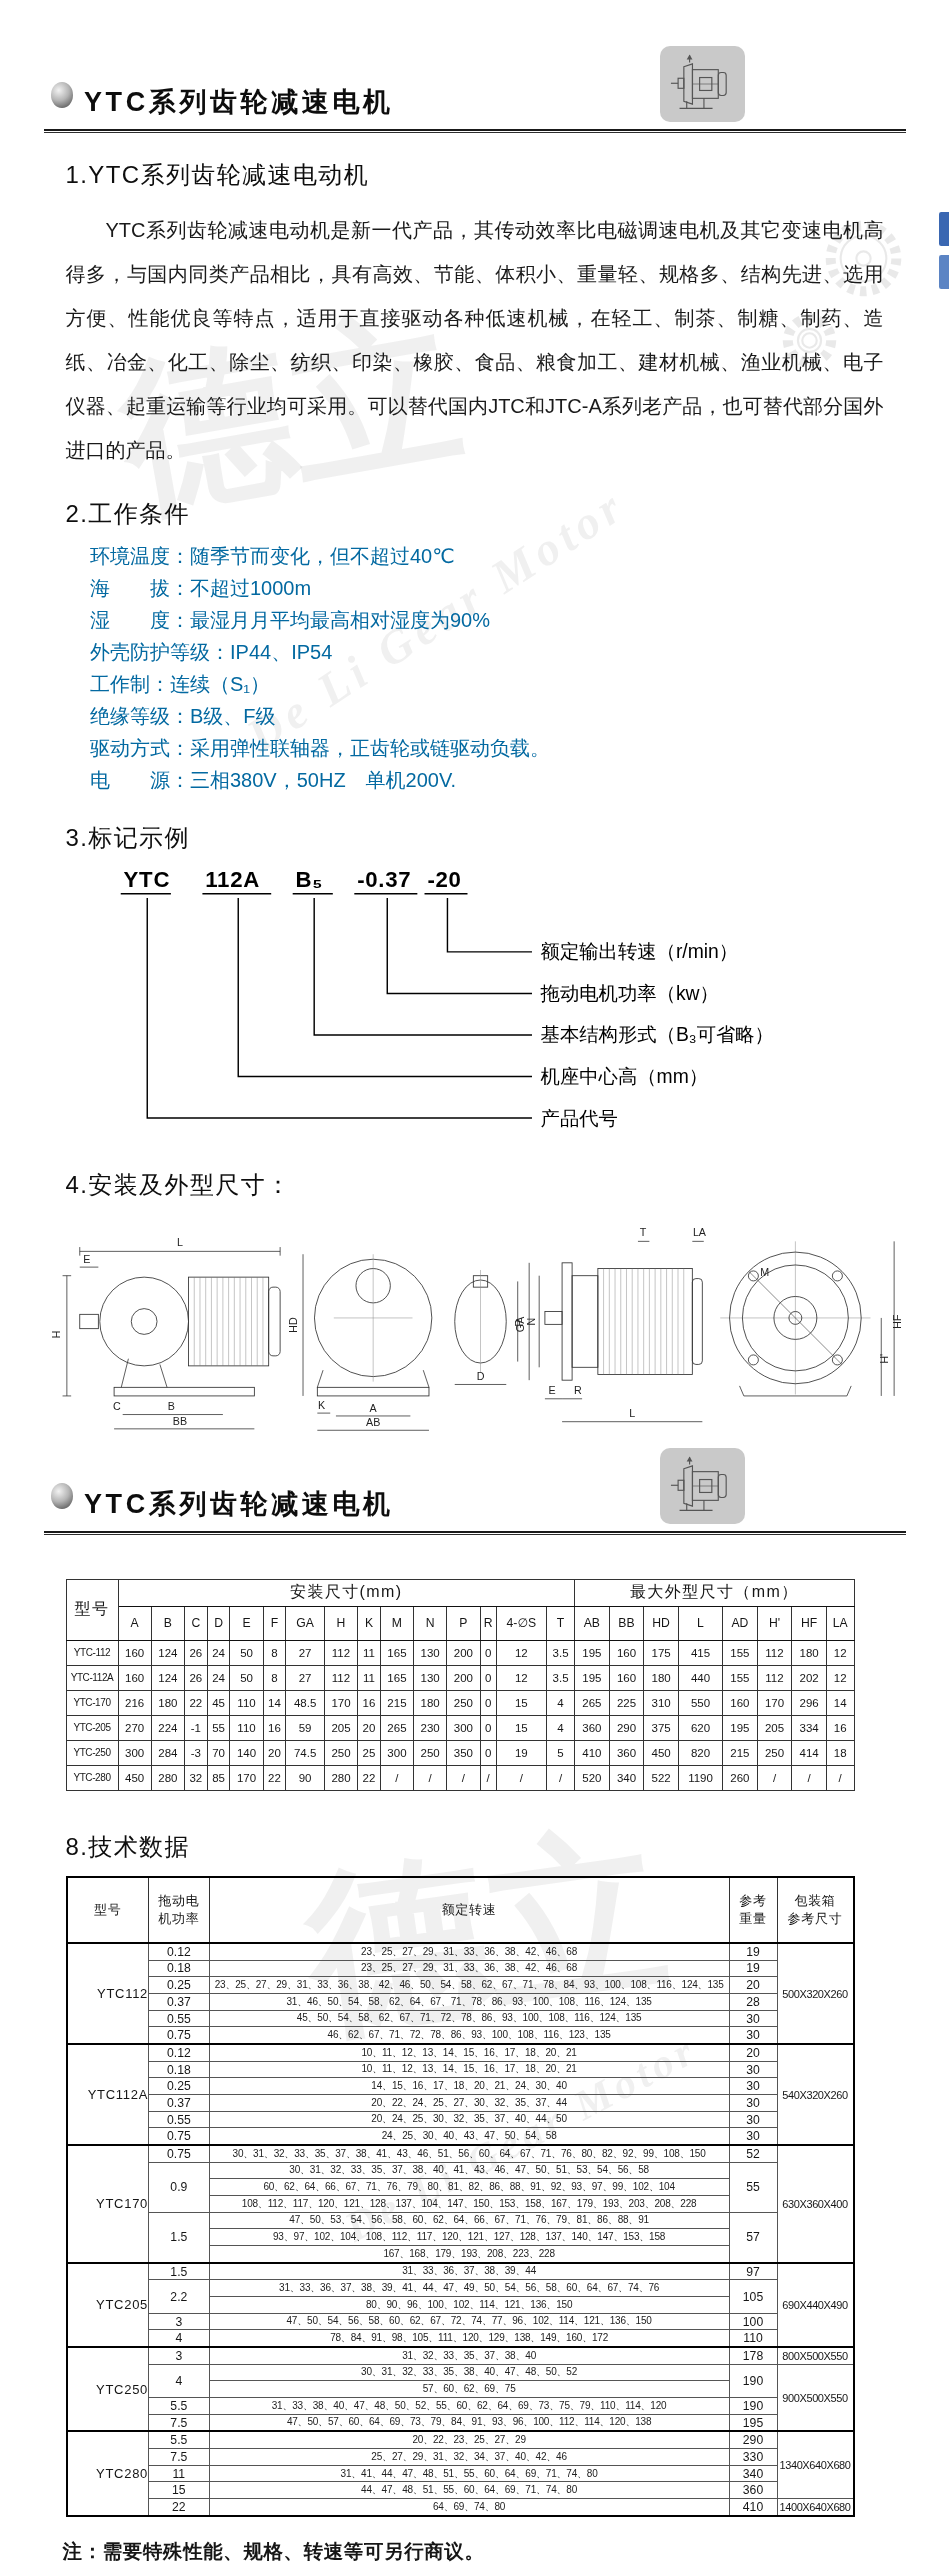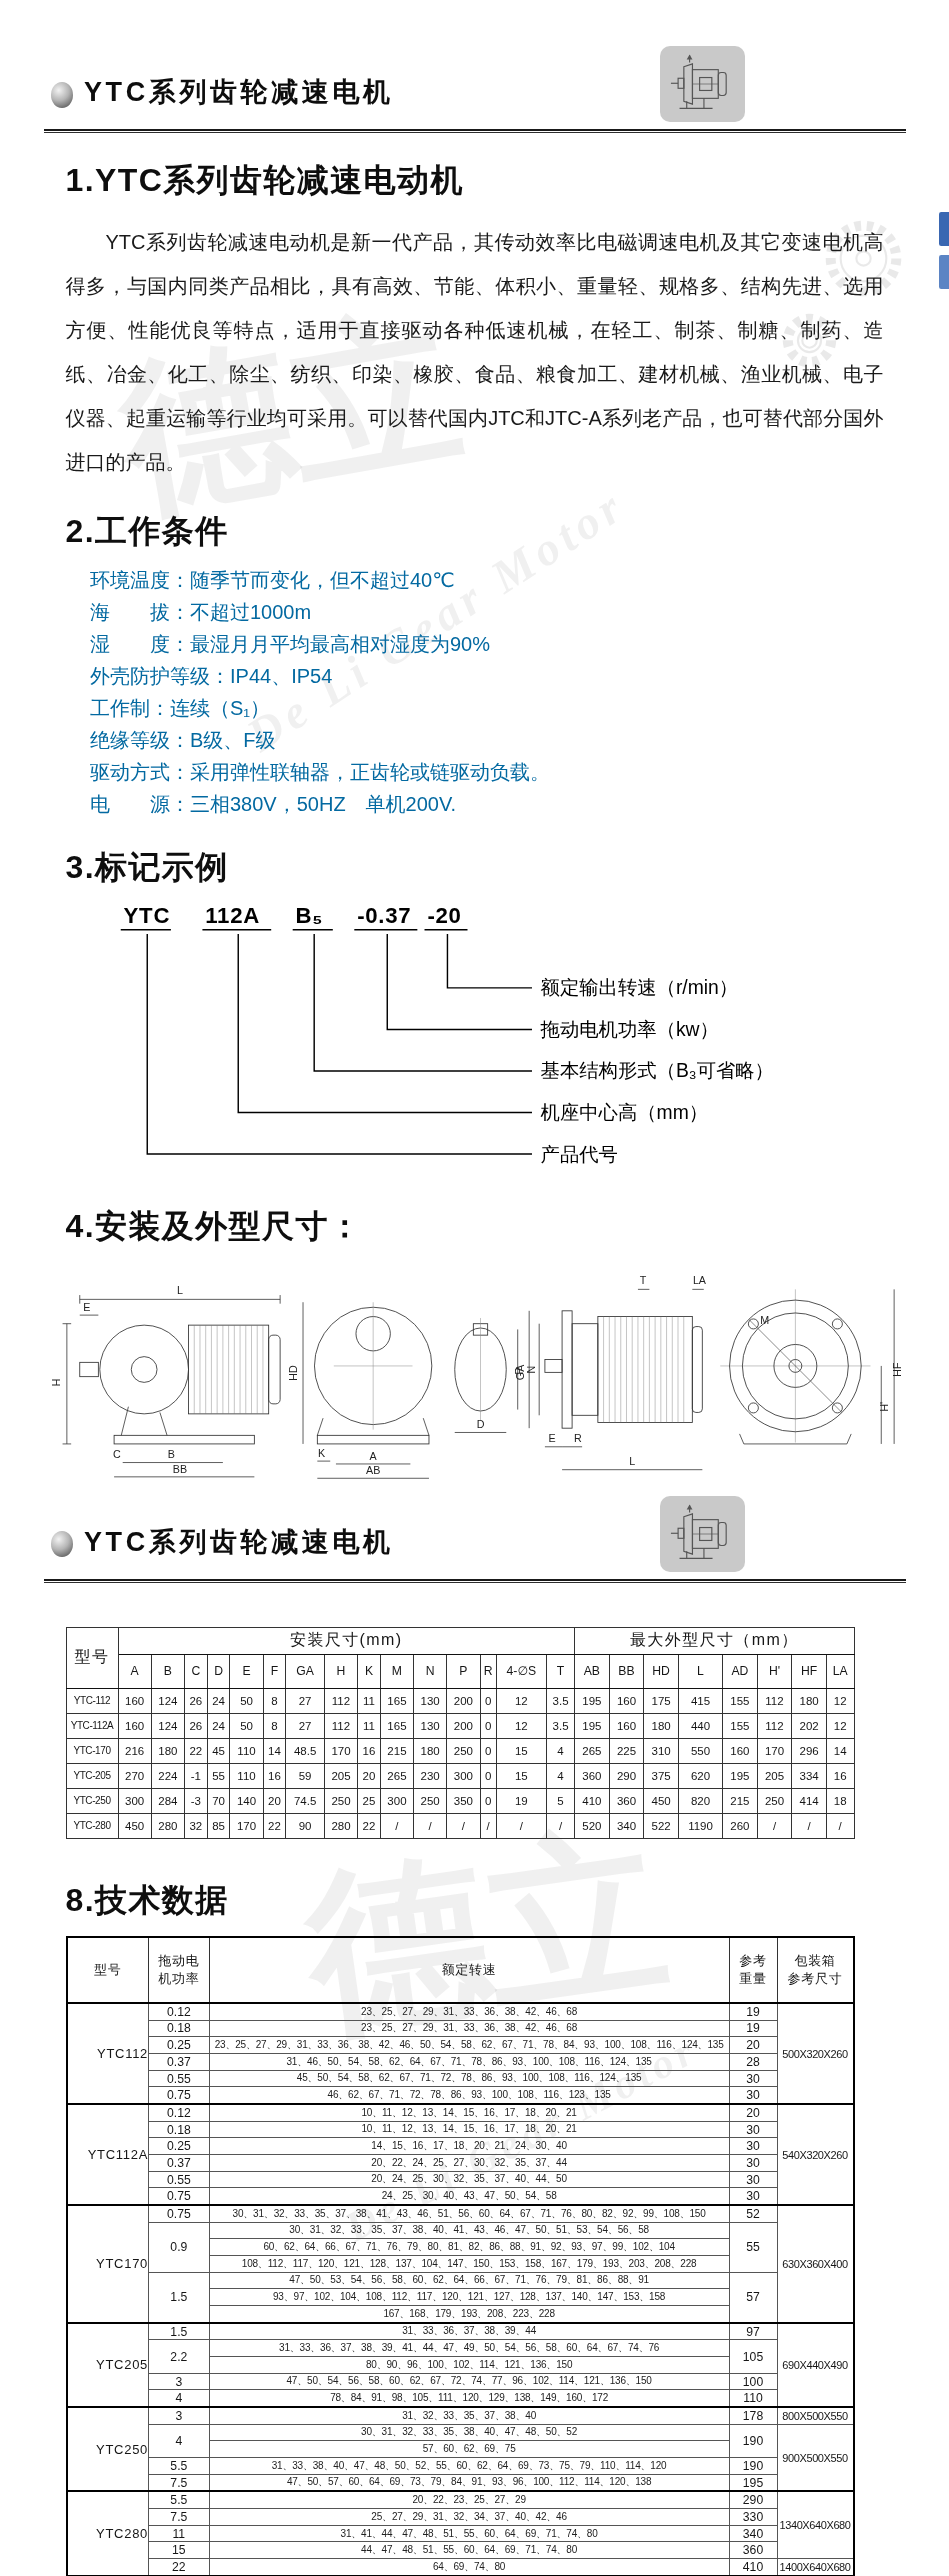--- a/index.html
+++ b/index.html
@@ -15,27 +15,27 @@
   .wm-cjk2{left:308px;top:1814px;font-size:179px;font-weight:700;transform:rotate(-8deg)}
   .gearwm{position:absolute;z-index:0;opacity:.10}
   #gear1{right:43px;top:215px}
   #gear2{right:108px;top:308px}
 
   
   .hdr{position:relative;height:63px;z-index:1}
   .hdr2{margin-top:34px}
   .hdr .bullet{position:absolute;left:7.2px;top:11.5px;width:21.5px;height:26px;border-radius:50%;
     background:radial-gradient(circle at 35% 32%, #f2f2f2 0%, #b5b5b5 45%, #6a6a6a 80%);display:inline-block}
-  .hdr .t{position:absolute;left:40px;top:4px;font-size:27px;font-weight:700;letter-spacing:3.6px;color:#0d0d0d}
+  .hdr .t{position:absolute;left:40px;top:14px;font-size:27px;font-weight:700;letter-spacing:3.6px;color:#0d0d0d}
   .hdr .rule{position:absolute;left:0;right:0;bottom:0;height:4.3px;border-top:2.2px solid #1a1a1a;border-bottom:0.7px solid #2e2e2e}
   .hdr .mbox{position:absolute;right:161px;top:-24.4px;width:85px;height:76px;background:#c9c9c9;border-radius:10px;
     z-index:2;display:flex;align-items:center;justify-content:center}
 
   
-  .sec-h{position:relative;z-index:1;font-size:32px;font-weight:700;letter-spacing:1.4px;margin:26px 0 0 21.5px;color:#0e0e0e}
+  .sec-h{position:relative;z-index:1;font-size:24px;font-weight:400;letter-spacing:1.4px;margin:26px 0 0 21.5px;color:#0e0e0e}
   .intro{position:relative;z-index:1;margin:17px 4.3px 0 21.5px;width:818px;font-size:20px;line-height:44px;
     text-indent:2em;text-align:justify;color:#1a1a1a}
   .conds{position:relative;z-index:1;margin:10px 0 0 46px}
   .cond{font-size:20px;line-height:32px;color:#0369a1}
   #mark{position:relative;z-index:1;margin:4.3px 0 0 29px}
   #draw{position:relative;z-index:1;margin:5.7px 0 0 5.7px}
   .note{position:relative;z-index:1;margin:21.5px 0 0 18.6px;font-size:19.4px;font-weight:700;letter-spacing:0.7px}
 
   
   #dimtbl{position:relative;z-index:1;margin:44px 0 0 21.5px}

